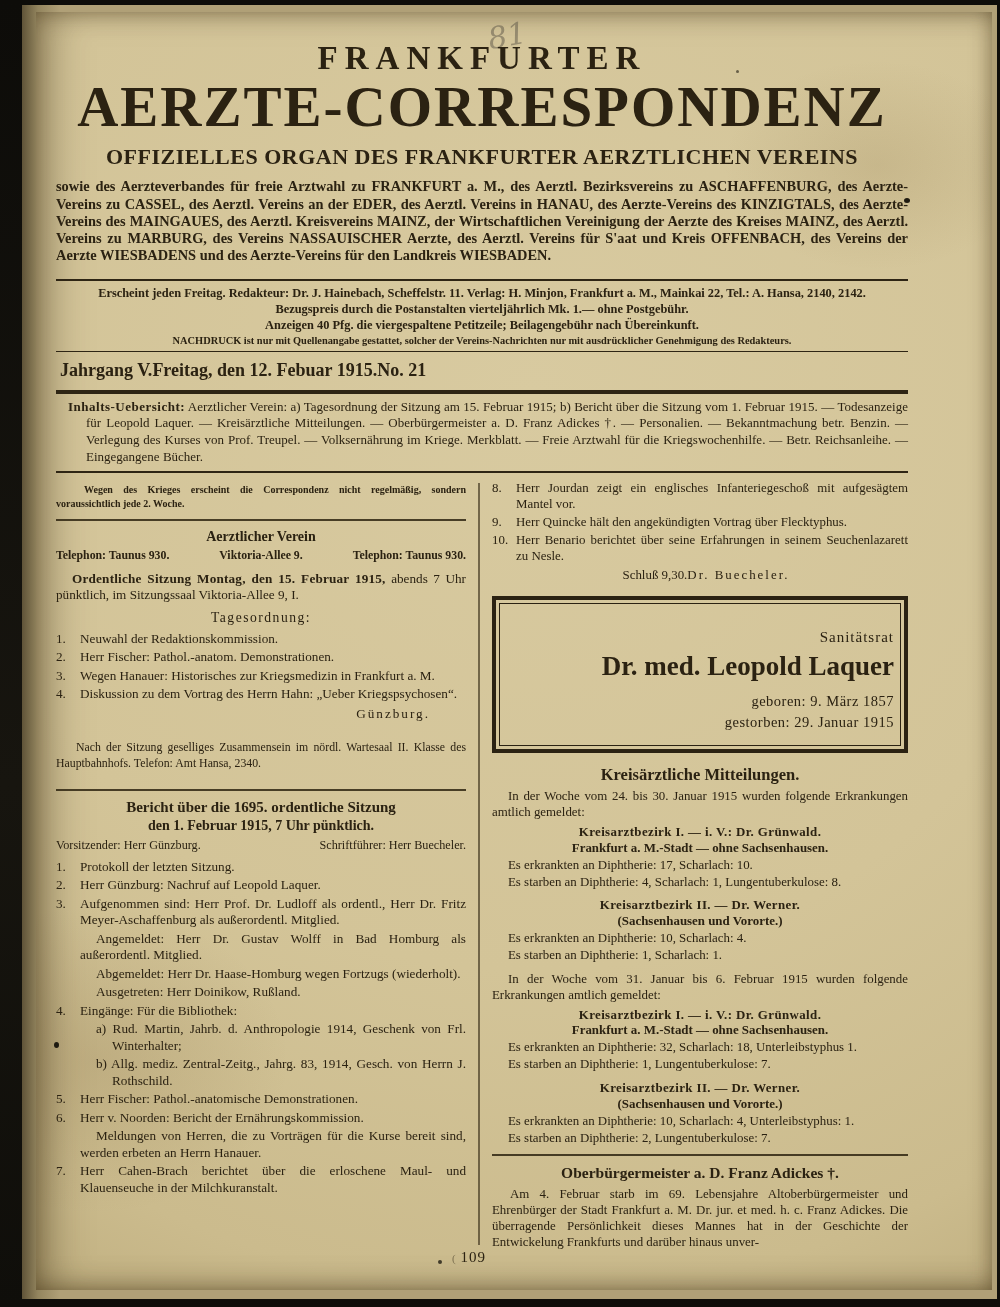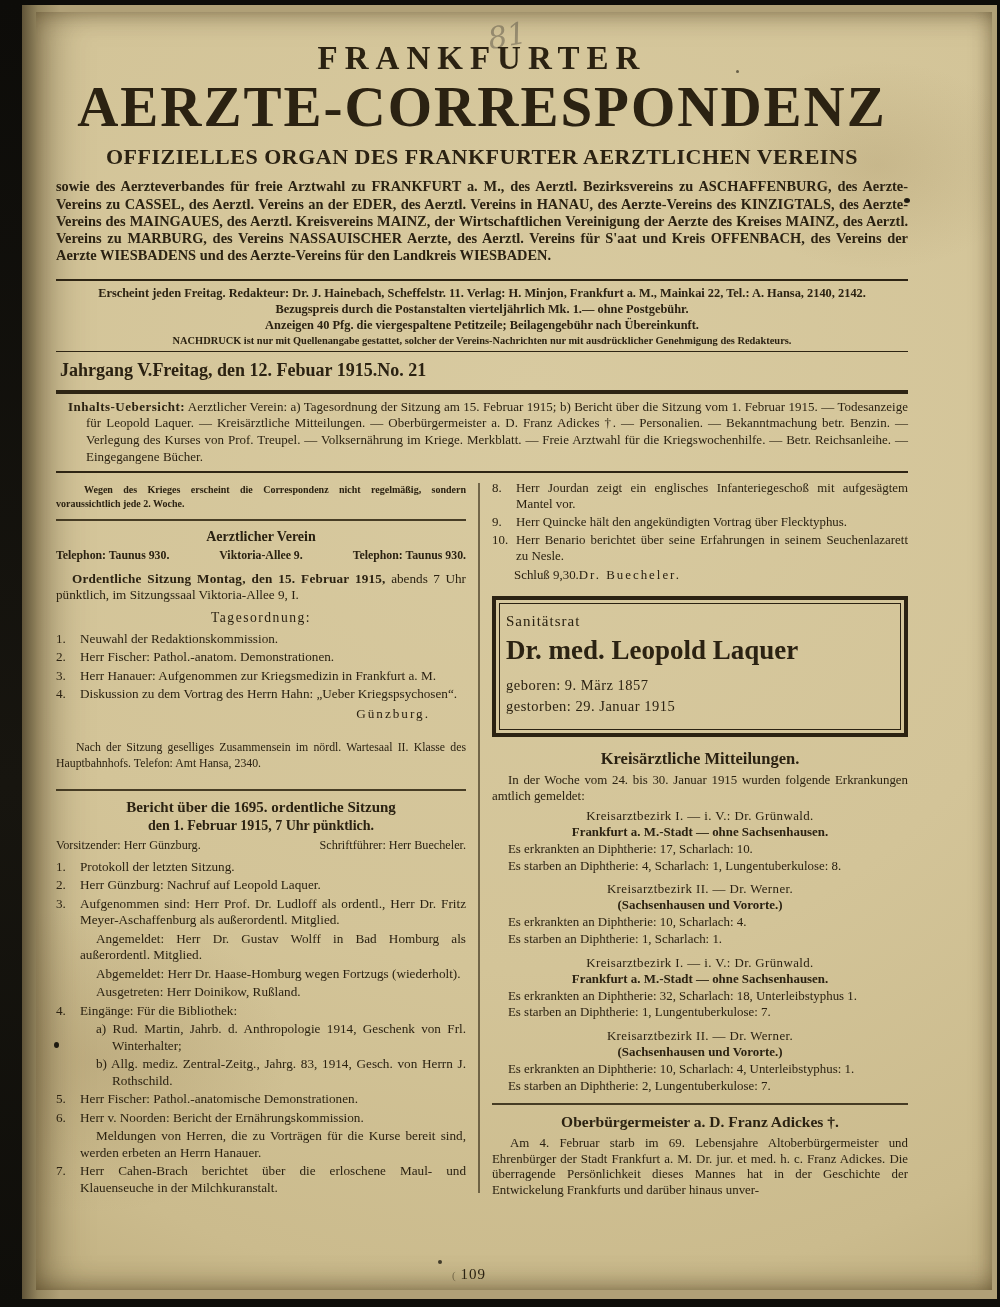--- a/index.html
+++ b/index.html
@@ -71,41 +71,41 @@
   .sub-ab{margin:1px 0 2px 40px;padding-left:16px;text-indent:-16px;text-align:justify;}
 
   .sig{text-align:right;padding-right:36px;letter-spacing:2px;margin:3px 0 6px;}
   .small-note{font-size:11.8px;line-height:1.3;text-indent:20px;text-align:justify;margin:18px 0;}
 
   .report-head{text-align:center;font-weight:bold;margin:4px 0 4px;}
   .rh1{font-size:15px;}
   .rh2{font-size:14px;}
   .officials{display:flex;justify-content:space-between;font-size:12.2px;margin:0 0 5px;}
 
-  .closing{display:flex;justify-content:flex-start;margin:4px 0 2px;}
+  .closing{display:flex;justify-content:center;margin:4px 0 2px;}
   .closing .c-left{padding-left:22px;}
   .closing .c-right{padding-right:10px;letter-spacing:2px;}
 
   .obit{border:4px solid #2b2212;padding:3px;margin:12px 0 12px;}
-  .obit-inner{border:1.5px solid #2b2212;text-align:left;padding:8px 6px 12px;}
+  .obit-inner{border:1.5px solid #2b2212;text-align:right;padding:24px 6px 12px;}
   .obit-role{font-size:15px;letter-spacing:1px;}
   .obit-name{font-size:27px;font-weight:bold;margin:3px 0 8px;}
   .obit-date{font-size:14.5px;line-height:1.45;letter-spacing:.5px;}
 
   .kreis-head{font-size:16.5px;margin:2px 0 4px;}
   .intro{text-indent:16px;text-align:justify;margin:0 0 4px;}
   .district{margin:0 0 8px;}
-  .d-title{text-align:center;font-weight:normal;letter-spacing:.4px;}
+  .d-title{text-align:center;font-weight:bold;letter-spacing:.4px;}
   .d-sub{text-align:center;font-weight:bold;}
   .kline{text-indent:16px;text-align:left;margin:1px 0;}
 
   .adickes-head{text-align:center;font-weight:bold;font-size:15.5px;margin:4px 0 5px;}
   .body-just{text-indent:18px;text-align:justify;margin:0;}
 
-  .pageno{position:absolute;left:416px;bottom:7px;font-size:15px;letter-spacing:1px;}
+  .pageno{position:absolute;left:416px;bottom:24px;font-size:15px;letter-spacing:1px;}
   .pageno::before{content:"( ";opacity:.5;font-size:11px;}
 
   .handwriting{position:absolute;left:452px;top:6px;font-style:italic;font-size:30px;
     color:#5c5547;opacity:.5;transform:rotate(-10deg);font-family:"DejaVu Serif",serif;}
 
   .speck{position:absolute;background:#1e1a10;border-radius:50%;}
   .sp1{left:868px;top:186px;width:6px;height:5px;}
   .sp2{left:18px;top:1030px;width:5px;height:6px;}
   .sp3{left:402px;top:1248px;width:4px;height:4px;opacity:.8;}
   .sp4{left:700px;top:58px;width:3px;height:3px;opacity:.6;}
@@ -177,21 +177,21 @@
             <div class="li">
               <span class="num">1.</span>
               <span class="li-body">Neuwahl der Redaktionskommission.</span>
             </div>
             <div class="li">
               <span class="num">2.</span>
               <span class="li-body">Herr Fischer: Pathol.-anatom. Demonstrationen.</span>
             </div>
             <div class="li">
               <span class="num">3.</span>
-              <span class="li-body">Herr Hanauer: Aufgenommen zur Kriegsmedizin in Frankfurt a. M.</span>
+              <span class="li-body">Wegen Hanauer: Historisches zur Kriegsmedizin in Frankfurt a. M.</span>
             </div>
             <div class="li">
               <span class="num">4.</span>
               <span class="li-body">Diskussion zu dem Vortrag des Herrn Hahn: „Ueber Kriegspsychosen“.</span>
             </div>
           </div>
 
           <div class="sig">Günzburg.</div>
 
           <p class="small-note">Nach der Sitzung geselliges Zusammensein im nördl. Wartesaal II. Klasse des Hauptbahnhofs. Telefon: Amt Hansa, 2340.</p>
@@ -287,20 +287,21 @@
             <p class="kline">Es starben an Diphtherie: 4, Scharlach: 1, Lungentuberkulose: 8.</p>
           </div>
 
           <div class="district">
             <div class="d-title">Kreisarztbezirk II. — Dr. Werner.</div>
             <div class="d-sub">(Sachsenhausen und Vororte.)</div>
             <p class="kline">Es erkrankten an Diphtherie: 10, Scharlach: 4.</p>
             <p class="kline">Es starben an Diphtherie: 1, Scharlach: 1.</p>
           </div>
 
+          <p class="intro">In der Woche vom 31. Januar bis 6. Februar 1915 wurden folgende Erkrankungen amtlich gemeldet:</p>
 
           <div class="district">
             <div class="d-title">Kreisarztbezirk I. — i. V.: Dr. Grünwald.</div>
             <div class="d-sub">Frankfurt a. M.-Stadt — ohne Sachsenhausen.</div>
             <p class="kline">Es erkrankten an Diphtherie: 32, Scharlach: 18, Unterleibstyphus 1.</p>
             <p class="kline">Es starben an Diphtherie: 1, Lungentuberkulose: 7.</p>
           </div>
 
           <div class="district">
             <div class="d-title">Kreisarztbezirk II. — Dr. Werner.</div>

